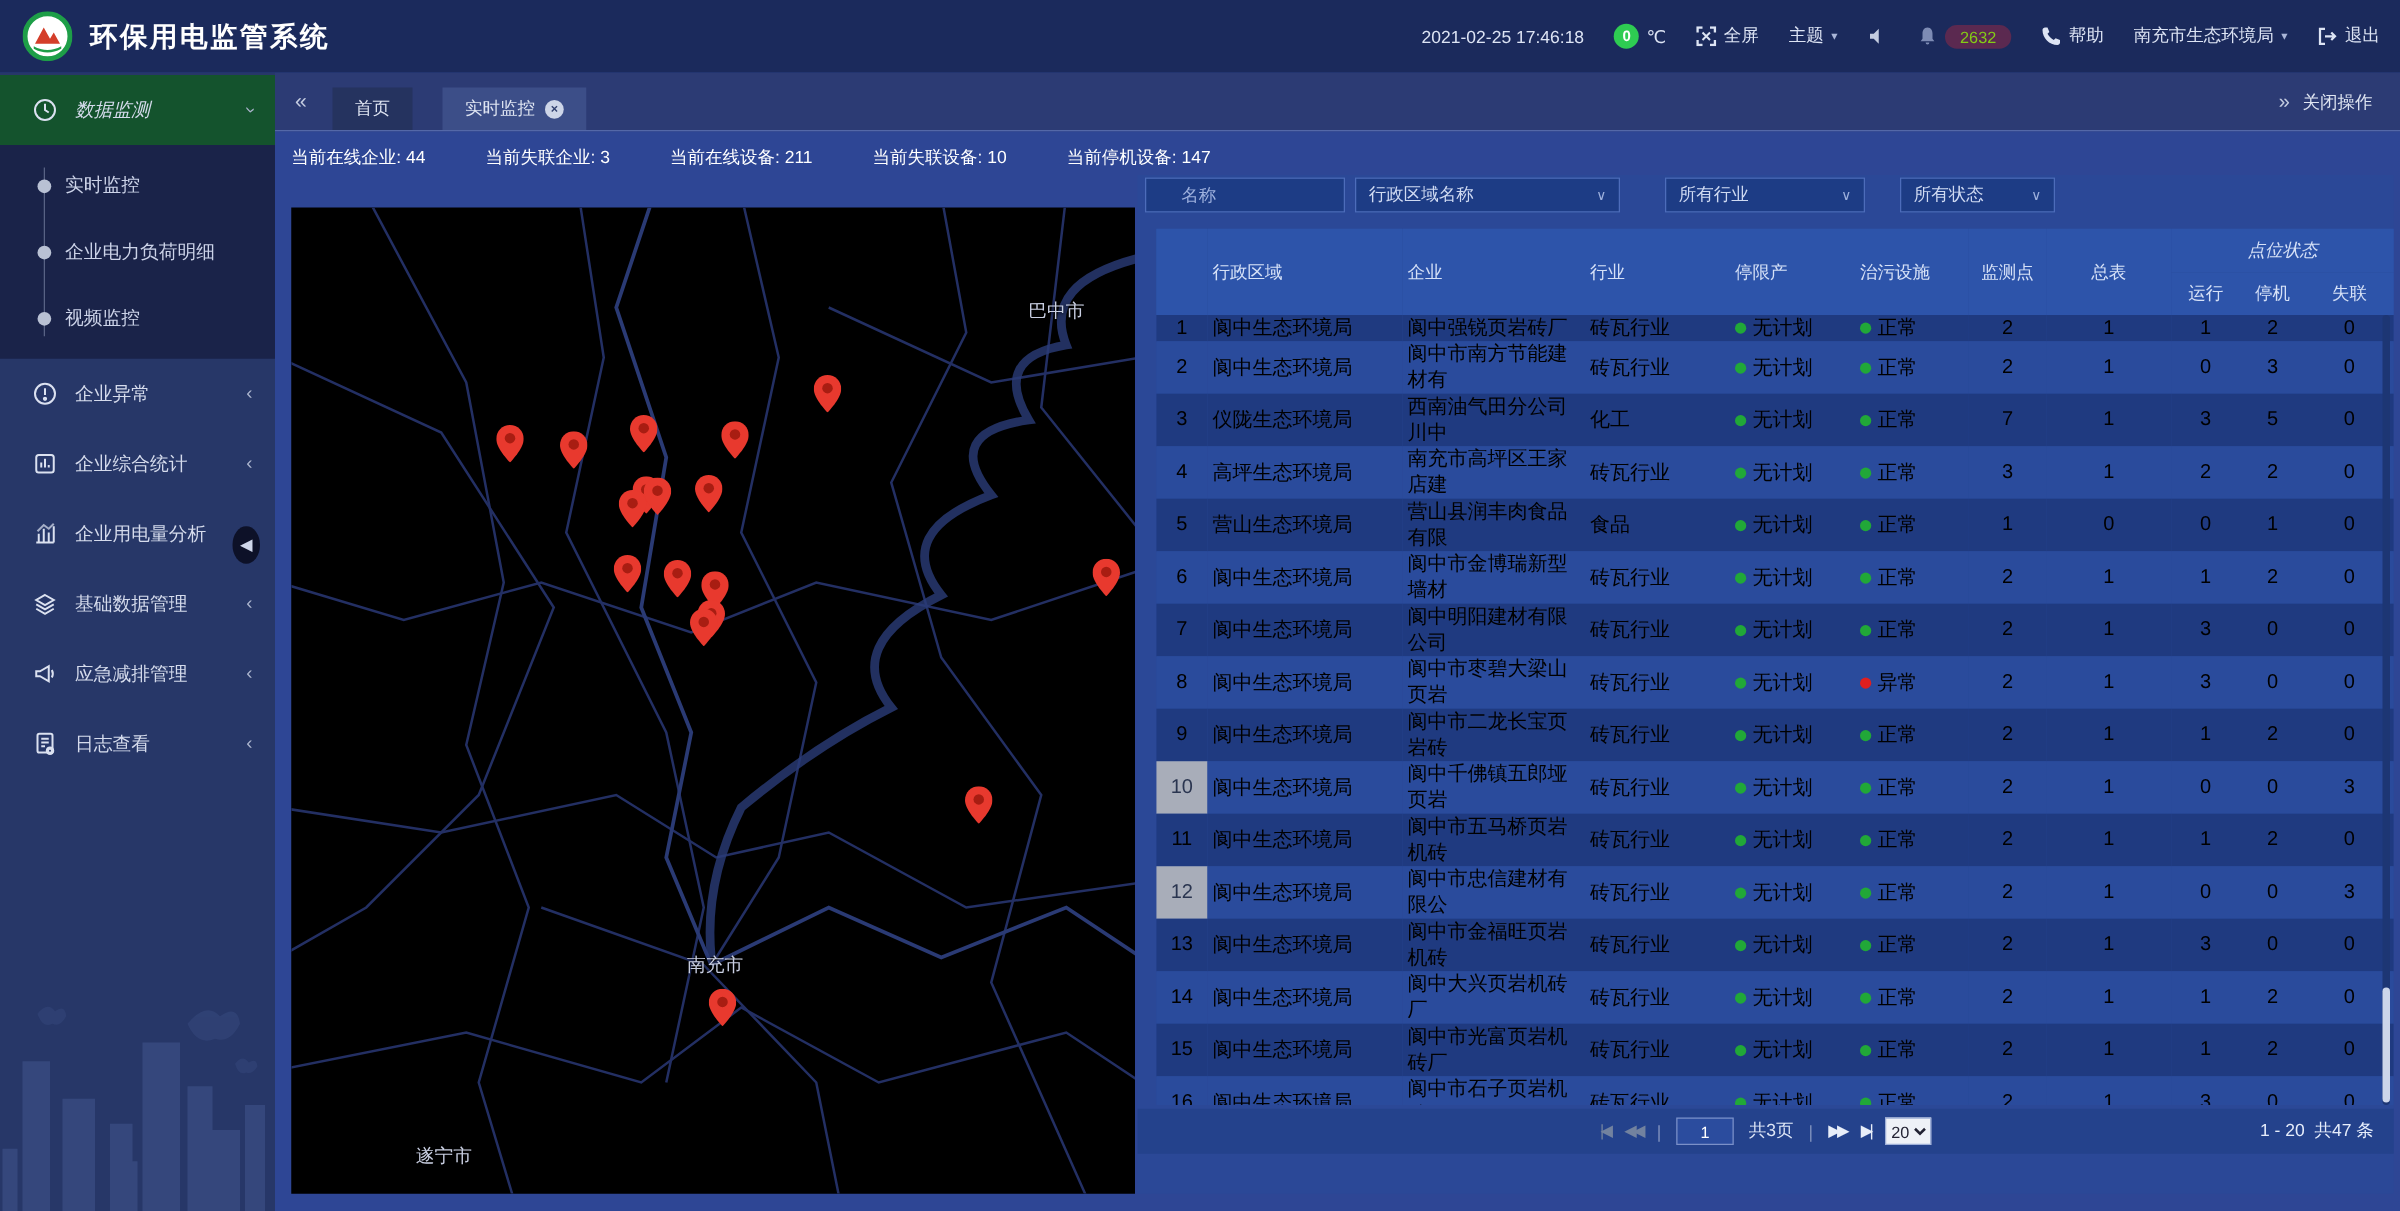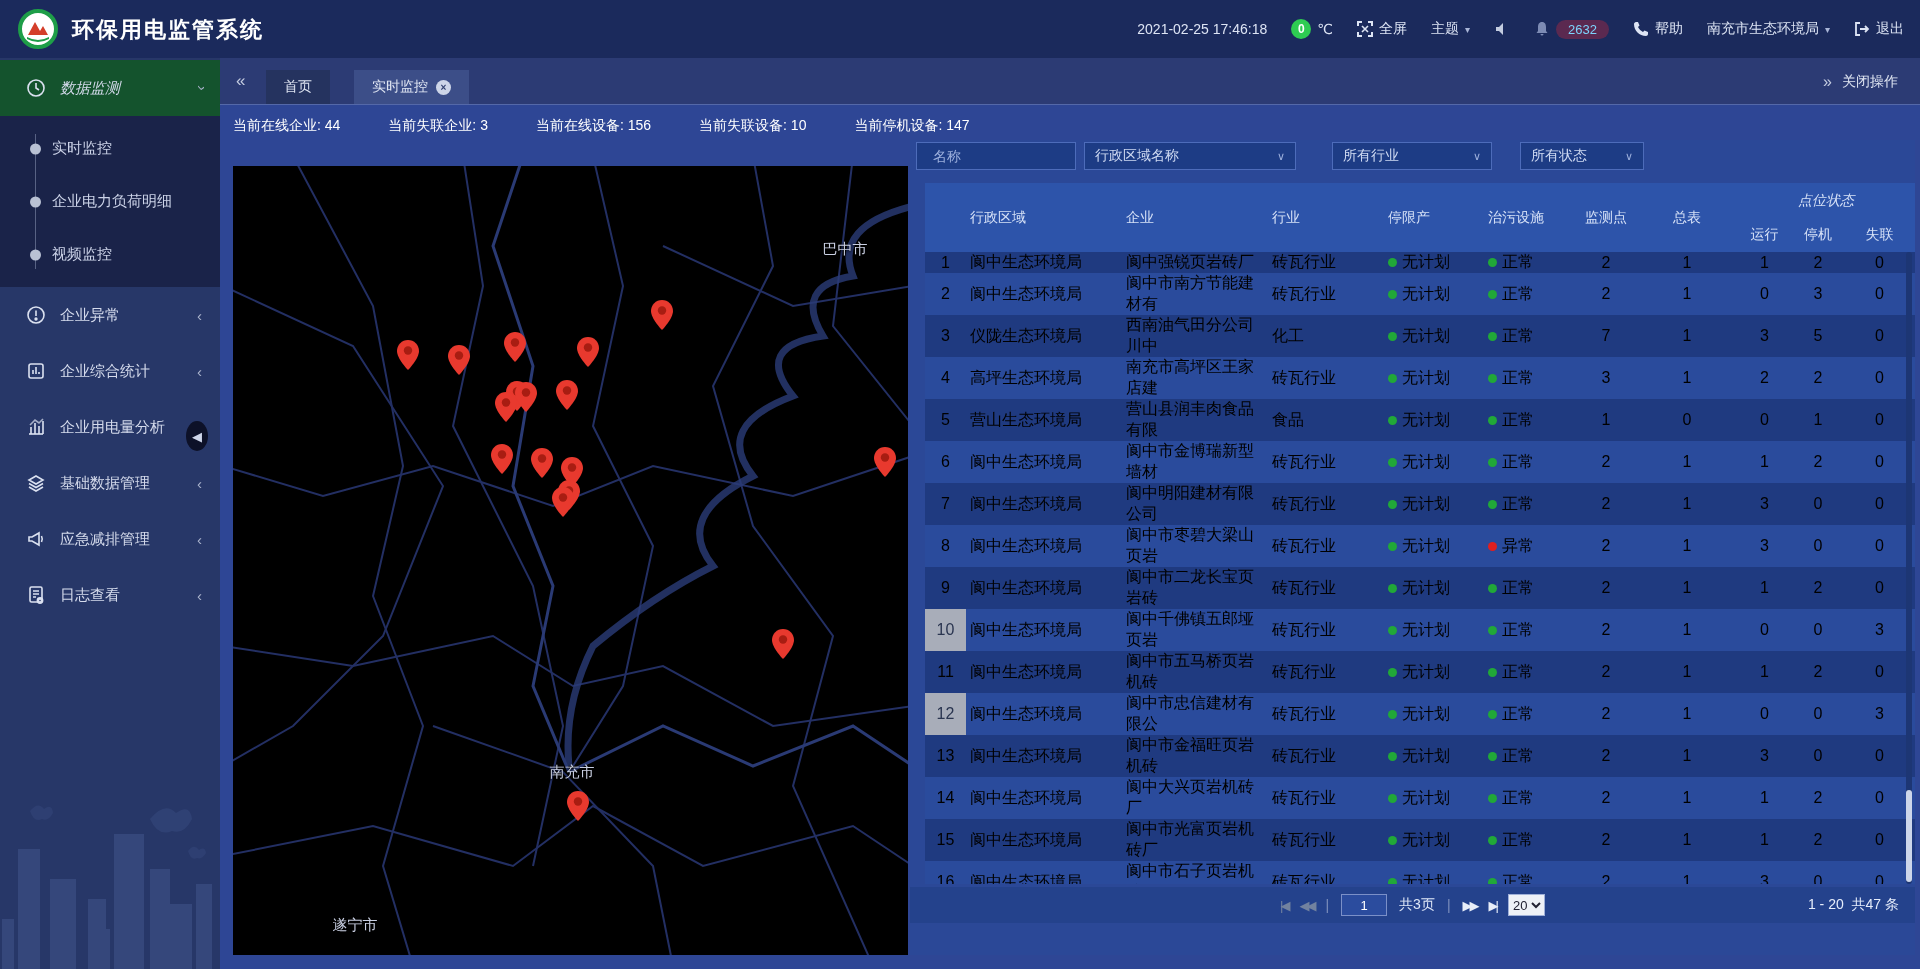--- a/index.html
+++ b/index.html
@@ -8,21 +8,21 @@
   #app { position:relative; width:1920px; height:969px; overflow:hidden; background:#2e4695; }
 
   
   .header { position:absolute; left:0; top:0; width:1920px; height:58px; background:#1b2a5c; z-index:30; }
   .logo { position:absolute; left:18px; top:9px; width:40px; height:40px; }
   .app-title { position:absolute; left:72px; top:15px; font-size:22px; font-weight:bold; color:#ffffff; letter-spacing:2px; }
   .hright { position:absolute; right:16px; top:0; height:58px; display:flex; align-items:center; gap:24px; color:#dde4f4; font-size:14px; }
   .hitem { display:flex; align-items:center; gap:6px; cursor:pointer; white-space:nowrap; }
   .temp-badge { width:20px; height:20px; border-radius:50%; background:#2ecc52; color:#fff; font-size:12px; font-weight:bold; display:flex; align-items:center; justify-content:center; }
   .caret { font-size:10px; color:#aab6d8; }
-  .msg-badge { background:#5b2950; color:#7dd3fc; border-radius:10px; padding:2px 12px; font-size:13px; }
+  .msg-badge { background:#5b2950; color:#84cc16; border-radius:10px; padding:2px 12px; font-size:13px; }
   .hicon { width:16px; height:16px; display:inline-block; }
 
   
   .sidebar { position:absolute; left:0; top:58px; width:220px; height:911px; background:#273768; z-index:20; overflow:hidden; }
   .menu-item { position:relative; height:56px; display:flex; align-items:center; padding-left:26px; gap:14px; color:#d5dbec; font-size:15px; cursor:pointer; }
   .menu-item.active { background:#14532d;font-style:italic; }
   .menu-item .mi-icon { width:20px; height:20px; flex:0 0 20px; }
   .menu-item .chev { position:absolute; right:18px; top:50%; transform:translateY(-50%); color:#aab3cc; font-size:15px; }
   .menu-item .chev.down { transform:translateY(-50%) rotate(-90deg); }
   .submenu { position:relative; background:#1a2349; padding:6px 0; }
@@ -50,21 +50,21 @@
   .map svg.roads { position:absolute; left:0; top:0; }
   .city-label { position:absolute; color:#c9cfe2; font-size:15px; text-shadow:0 1px 3px #000; transform:translate(-50%,-50%); white-space:nowrap; }
   .pin { position:absolute; width:22px; height:30px; transform:translate(-50%,-100%); }
   .collapse-btn { position:absolute; left:186px; top:421px; width:22px; height:30px; background:#0d1128; border-radius:50%; display:flex; align-items:center; justify-content:center; color:#cfd6ea; font-size:13px; cursor:pointer; z-index:25; }
 
   
   .panel { position:absolute; left:910px; top:140px; width:1005px; height:815px; background:#2b4897; }
   .filter-row { position:absolute; left:0; top:2px; width:100%; height:30px; }
   .f-box { position:absolute; top:0; height:28px; background:#1d3c85; border:1px solid #4d6cba; color:#cfdaf2; font-size:14px; display:flex; align-items:center; padding:0 10px; cursor:pointer; }
   .f-box .arrow { position:absolute; right:10px; color:#9db0dd; font-size:11px; }
-  input.f-input { position:absolute; top:0; height:28px; background:#1d3c85; border:1px solid #4d6cba; color:#cfdaf2; font-size:14px; padding:0 16px; outline:none; }
+  input.f-input { position:absolute; top:0; height:28px; background:#1d3c85; border:1px solid #4d6cba; color:#cfdaf2; font-size:14px; padding:0 28px; outline:none; }
   input.f-input::placeholder { color:#9db0dd; }
 
   
   table.grid { position:absolute; left:15px; top:43px; width:990px; border-collapse:collapse; table-layout:fixed; }
   table.grid th { background:#2d54aa; color:#d6e1f7; font-weight:normal; font-size:14px; }
   table.grid thead tr:first-child th { height:35px; }
   table.grid thead tr:last-child th { height:34px; }
   th.group { font-style:italic; font-size:14px; }
   th.al { text-align:left; padding-left:4px; }
   th.al8 { text-align:left; padding-left:8px; }
@@ -261,21 +261,21 @@
     </div>
     <div class="tab-right">
       <span class="dbl-arrow">»</span>
       <span>关闭操作</span>
     </div>
   </div>
 
   <div class="stats">
     <span class="stat"><span>当前在线企业:</span> <span>44</span></span>
     <span class="stat"><span>当前失联企业:</span> <span>3</span></span>
-    <span class="stat"><span>当前在线设备:</span> <span>156</span></span>
+    <span class="stat"><span>当前在线设备:</span> <span>211</span></span>
     <span class="stat"><span>当前失联设备:</span> <span>10</span></span>
     <span class="stat"><span>当前停机设备:</span> <span>147</span></span>
   </div>
 
   <div class="map">
     <svg class="roads" width="675" height="789" viewBox="0 0 675 789" fill="none">
       <g stroke="#232f63" stroke-width="2">
         <path d="M-10 120 L120 180 L210 320 L150 470 L60 560 L-10 600"></path>
         <path d="M60 -10 L140 140 L170 300 L140 430 L190 560 L150 700 L180 800"></path>
         <path d="M230 -10 L250 120 L220 260 L300 420 L330 560 L300 700"></path>

